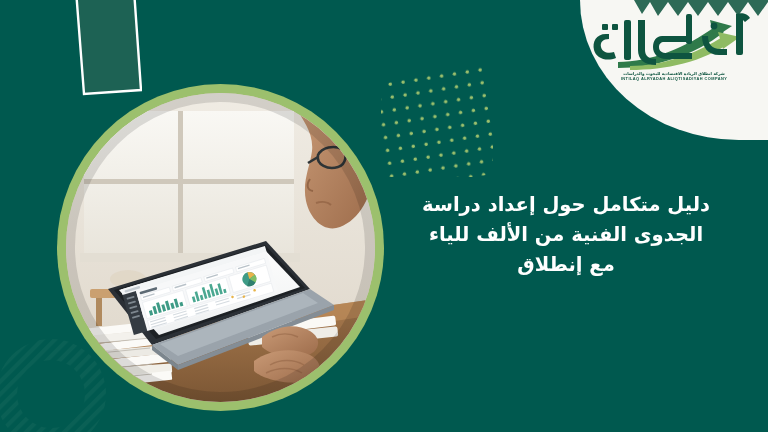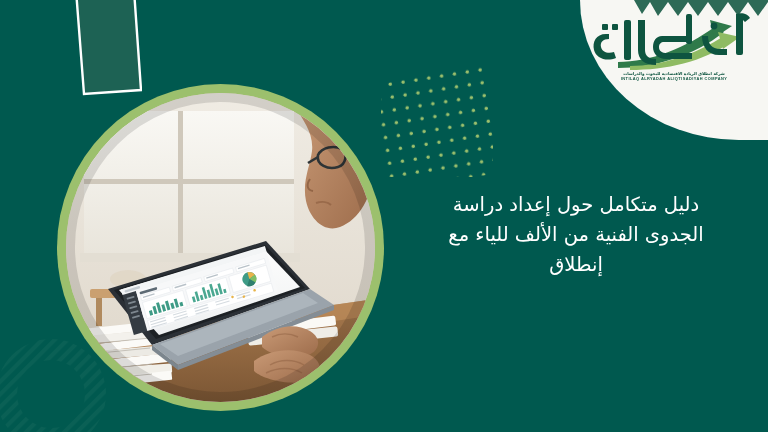--- a/index.html
+++ b/index.html
@@ -63,23 +63,23 @@
     box-shadow:0 0 0 0 rgba(0,0,0,0);
   }
   .photo{
     position:absolute;left:9px;top:9px;width:309px;height:309px;
     border-radius:50%;overflow:hidden;background:#cdc3b4;
   }
   .photo svg{display:block;width:309px;height:309px;}
 
   
   .headline{
-    position:absolute;right:42px;top:190px;width:300px;z-index:4;
+    position:absolute;right:52px;top:190px;width:300px;z-index:4;
     text-align:center;color:#ffffff;
-    font-size:19.5px;line-height:1.55;font-weight:400;
+    font-size:19.5px;line-height:1.55;font-weight:700;
     letter-spacing:0px;
     direction:rtl;
     margin-left:30px;
   }
 </style>
 </head>
 <body>
 
 <div class="banner">
 

